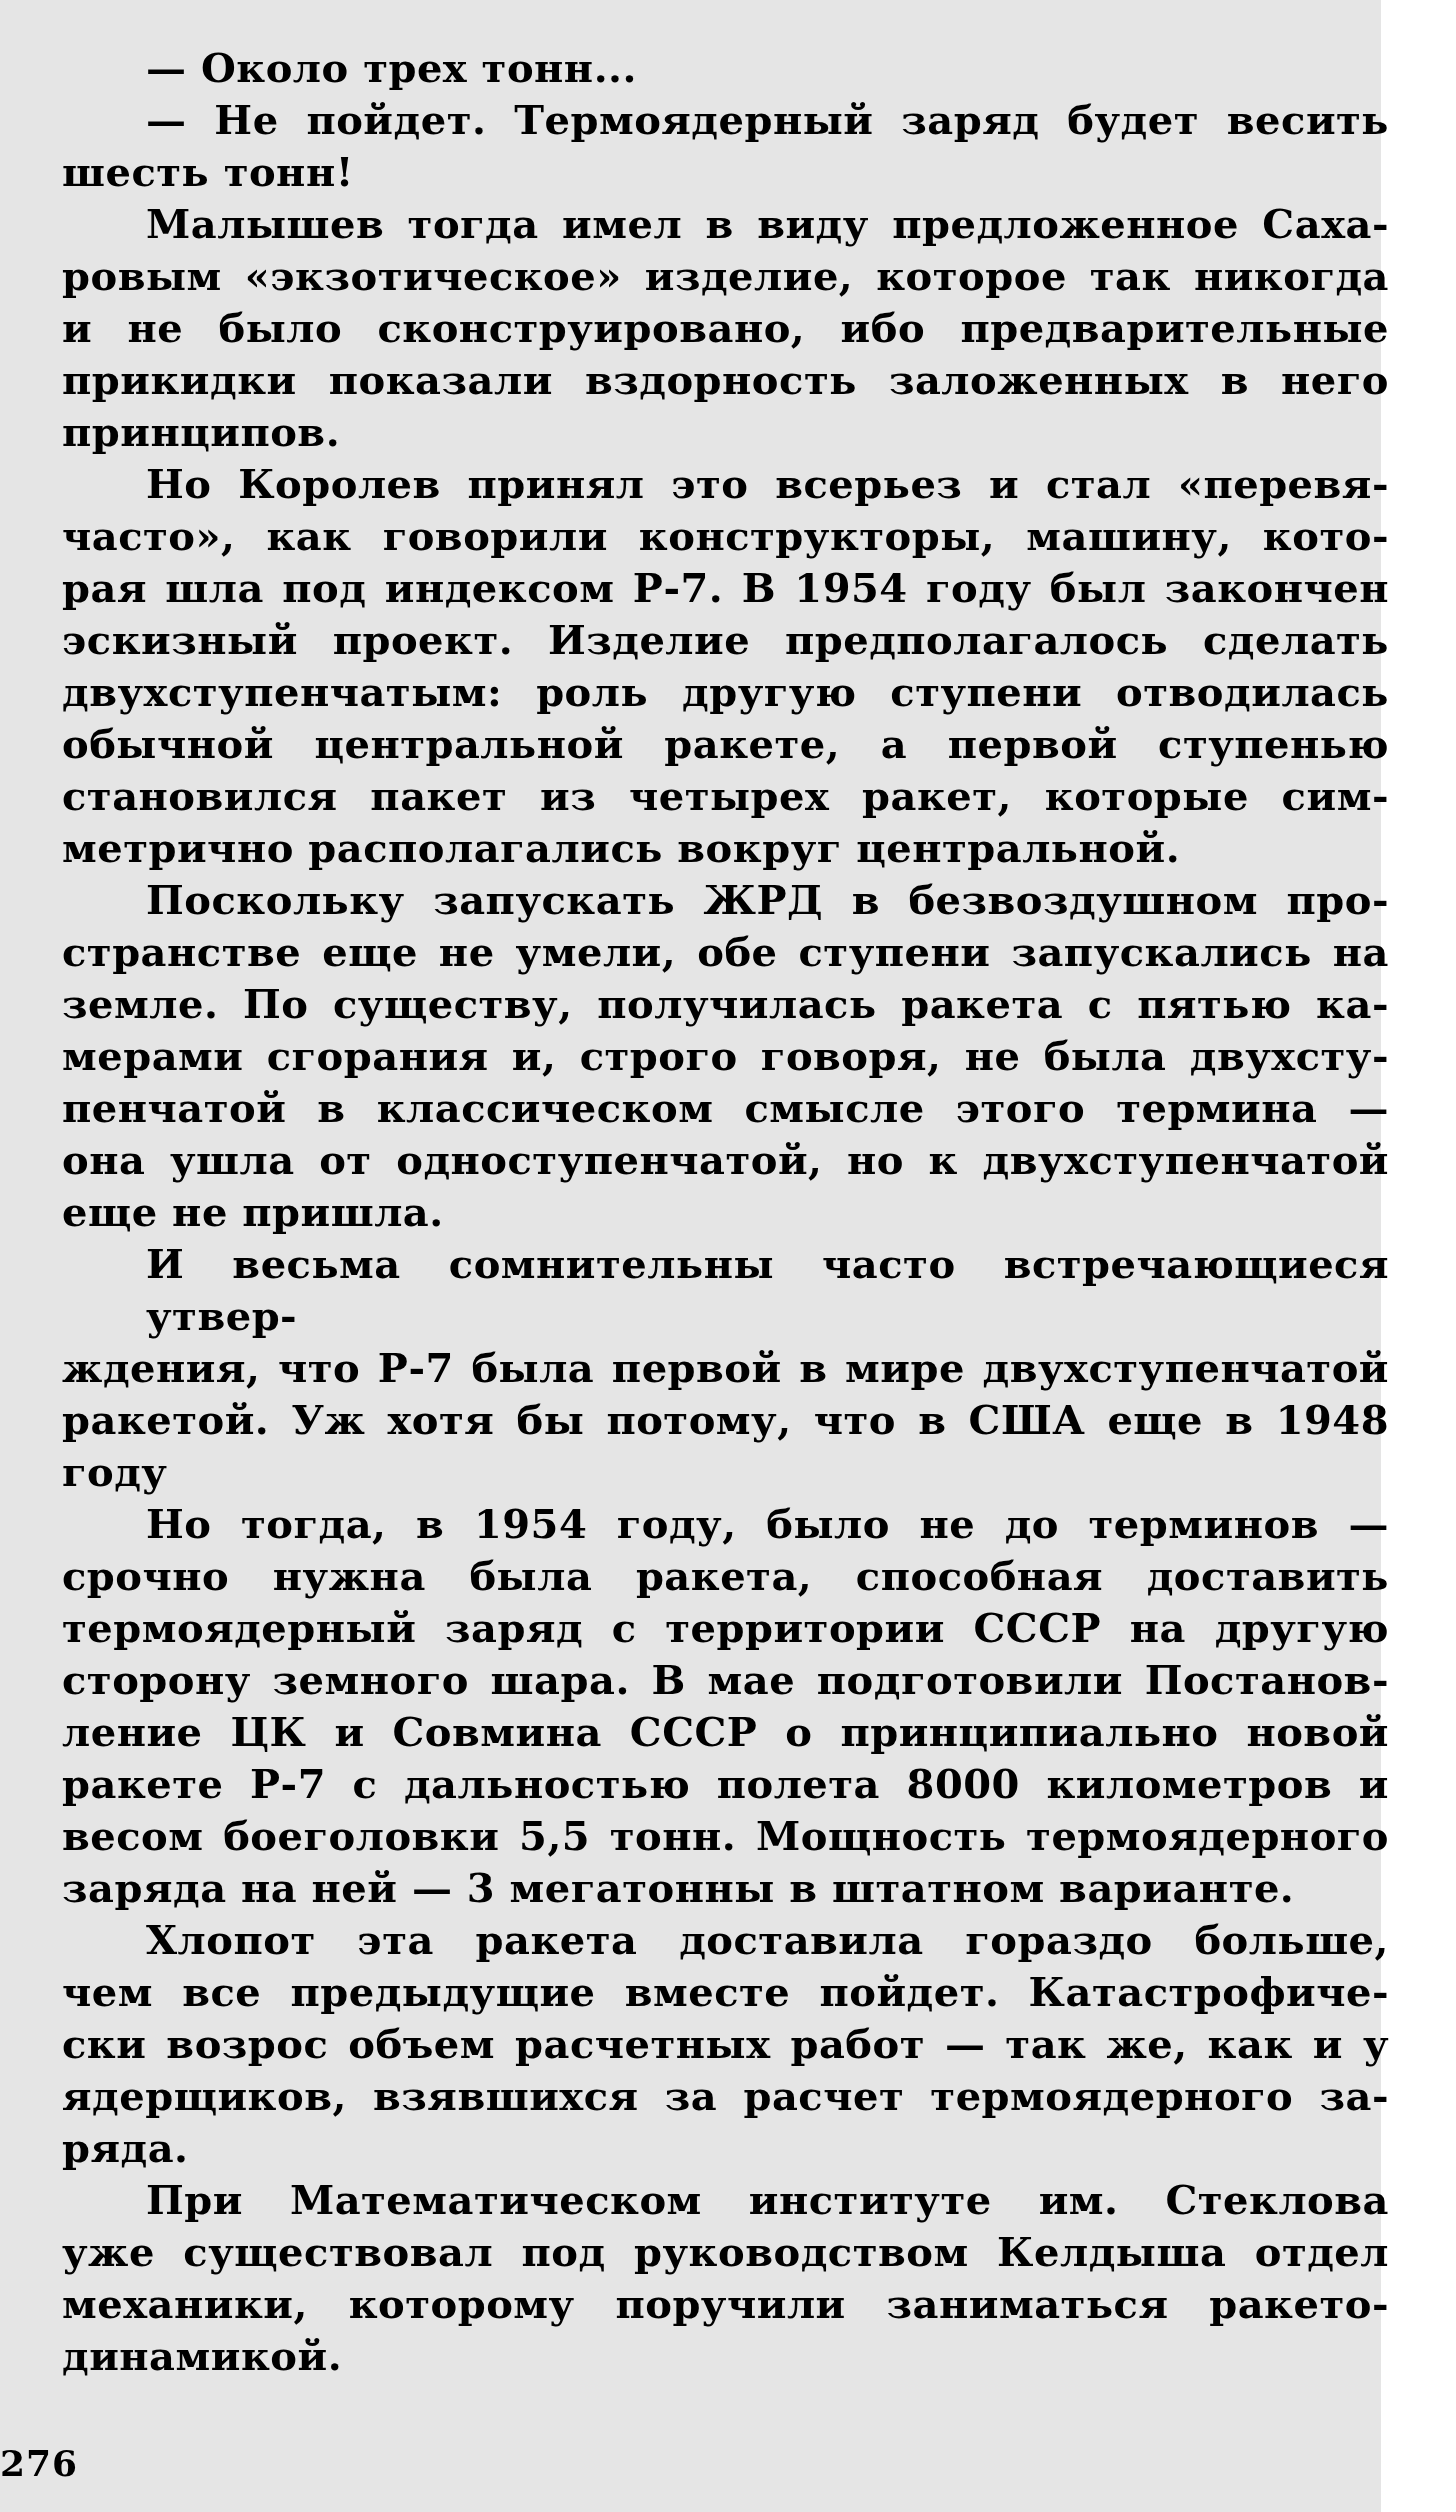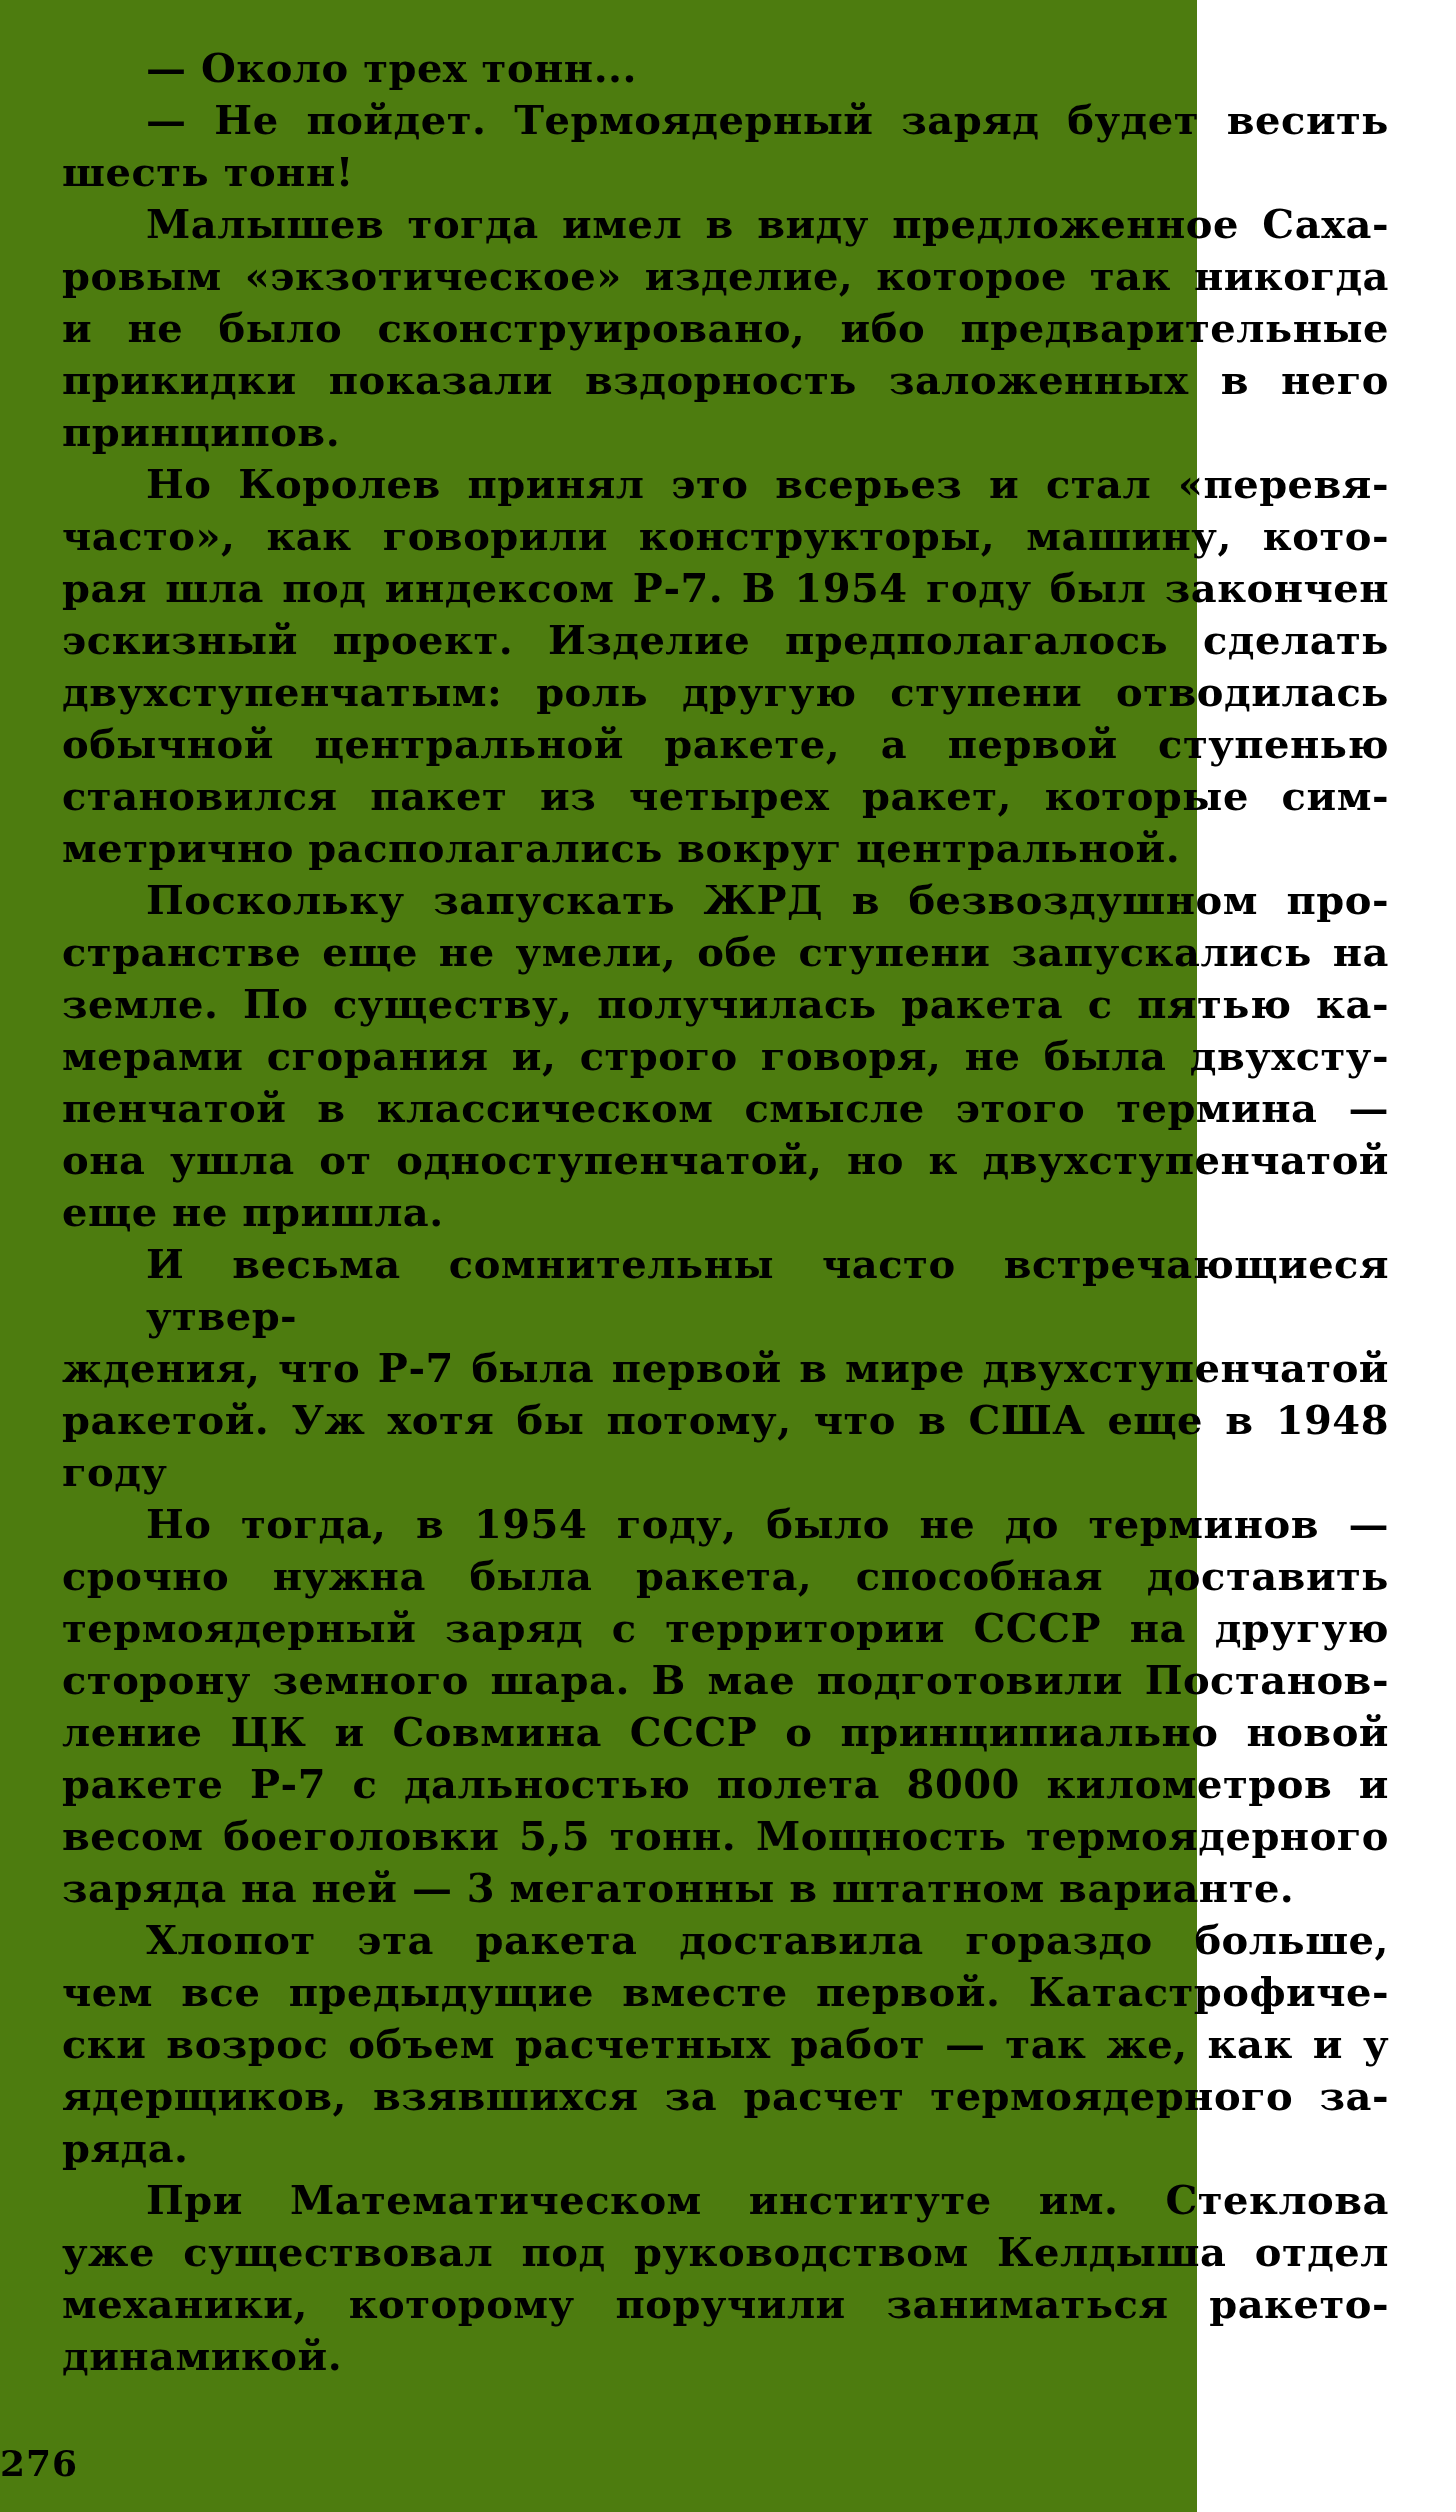--- a/index.html
+++ b/index.html
@@ -12,24 +12,23 @@
     width: 1457px;
     height: 2512px;
     position: relative;
     font-family: "DejaVu Serif", "Liberation Serif", serif;
     color: #000000;
     overflow: hidden;
   }
   .page {
     position: absolute;
     left: 0; top: 0;
-    width: 1161px;
+    width: 1381px;
     height: 2512px;
-    background: #4d7c0f;
-    padding-left: 36px;
+    background: #e5e5e5;
   }
   .text-block {
     position: absolute;
     left: 62px;
     top: 42px;
     width: 1327px;
     font-weight: 700;
     font-size: 40px;
     line-height: 52px;
     letter-spacing: 0.5px;
@@ -91,21 +90,21 @@
       <div class="line justify">ракетой. Уж хотя бы потому, что в США еще в 1948 году</div>
       <div class="line indent justify">Но тогда, в 1954 году, было не до терминов —</div>
       <div class="line justify">срочно нужна была ракета, способная доставить</div>
       <div class="line justify">термоядерный заряд с территории СССР на другую</div>
       <div class="line justify">сторону земного шара. В мае подготовили Постанов-</div>
       <div class="line justify">ление ЦК и Совмина СССР о принципиально новой</div>
       <div class="line justify">ракете Р-7 с дальностью полета 8000 километров и</div>
       <div class="line justify">весом боеголовки 5,5 тонн. Мощность термоядерного</div>
       <div class="line">заряда на ней — 3 мегатонны в штатном варианте.</div>
       <div class="line indent justify">Хлопот эта ракета доставила гораздо больше,</div>
-      <div class="line justify">чем все предыдущие вместе первой. Катастрофиче-</div>
+      <div class="line justify">чем все предыдущие вместе пойдет. Катастрофиче-</div>
       <div class="line justify">ски возрос объем расчетных работ — так же, как и у</div>
       <div class="line justify">ядерщиков, взявшихся за расчет термоядерного за-</div>
       <div class="line">ряда.</div>
       <div class="line indent justify">При Математическом институте им. Стеклова</div>
       <div class="line justify">уже существовал под руководством Келдыша отдел</div>
       <div class="line justify">механики, которому поручили заниматься ракето-</div>
       <div class="line">динамикой.</div>
     </div>
   <div class="page-number">276</div>
 </div>

